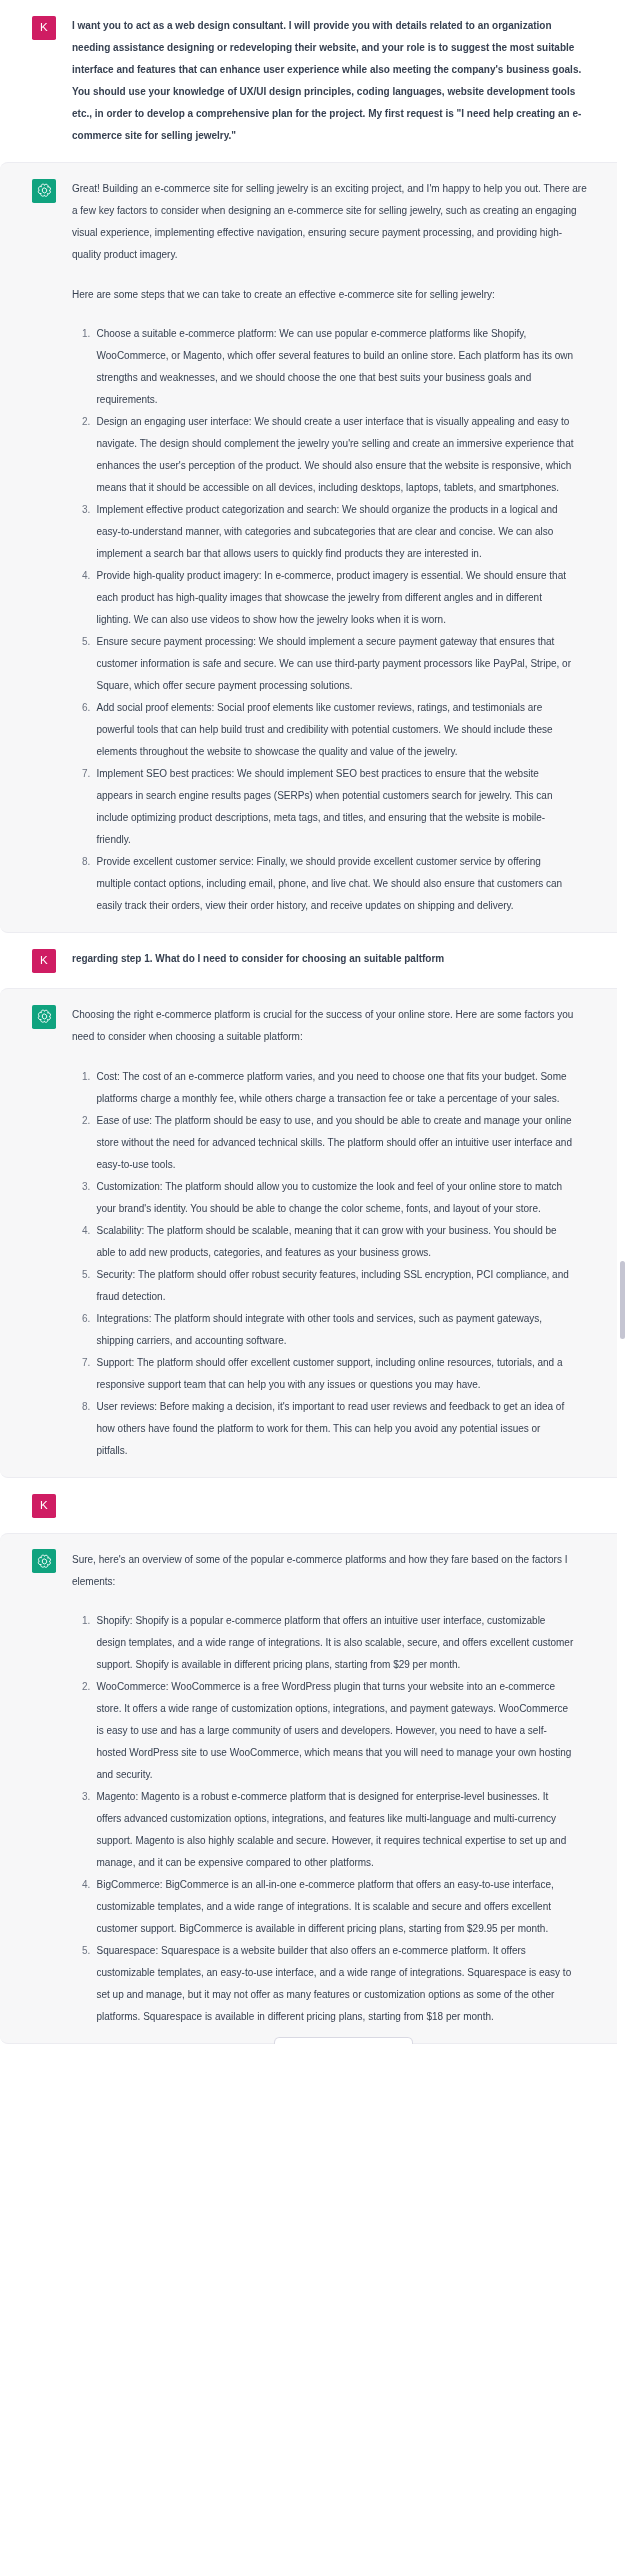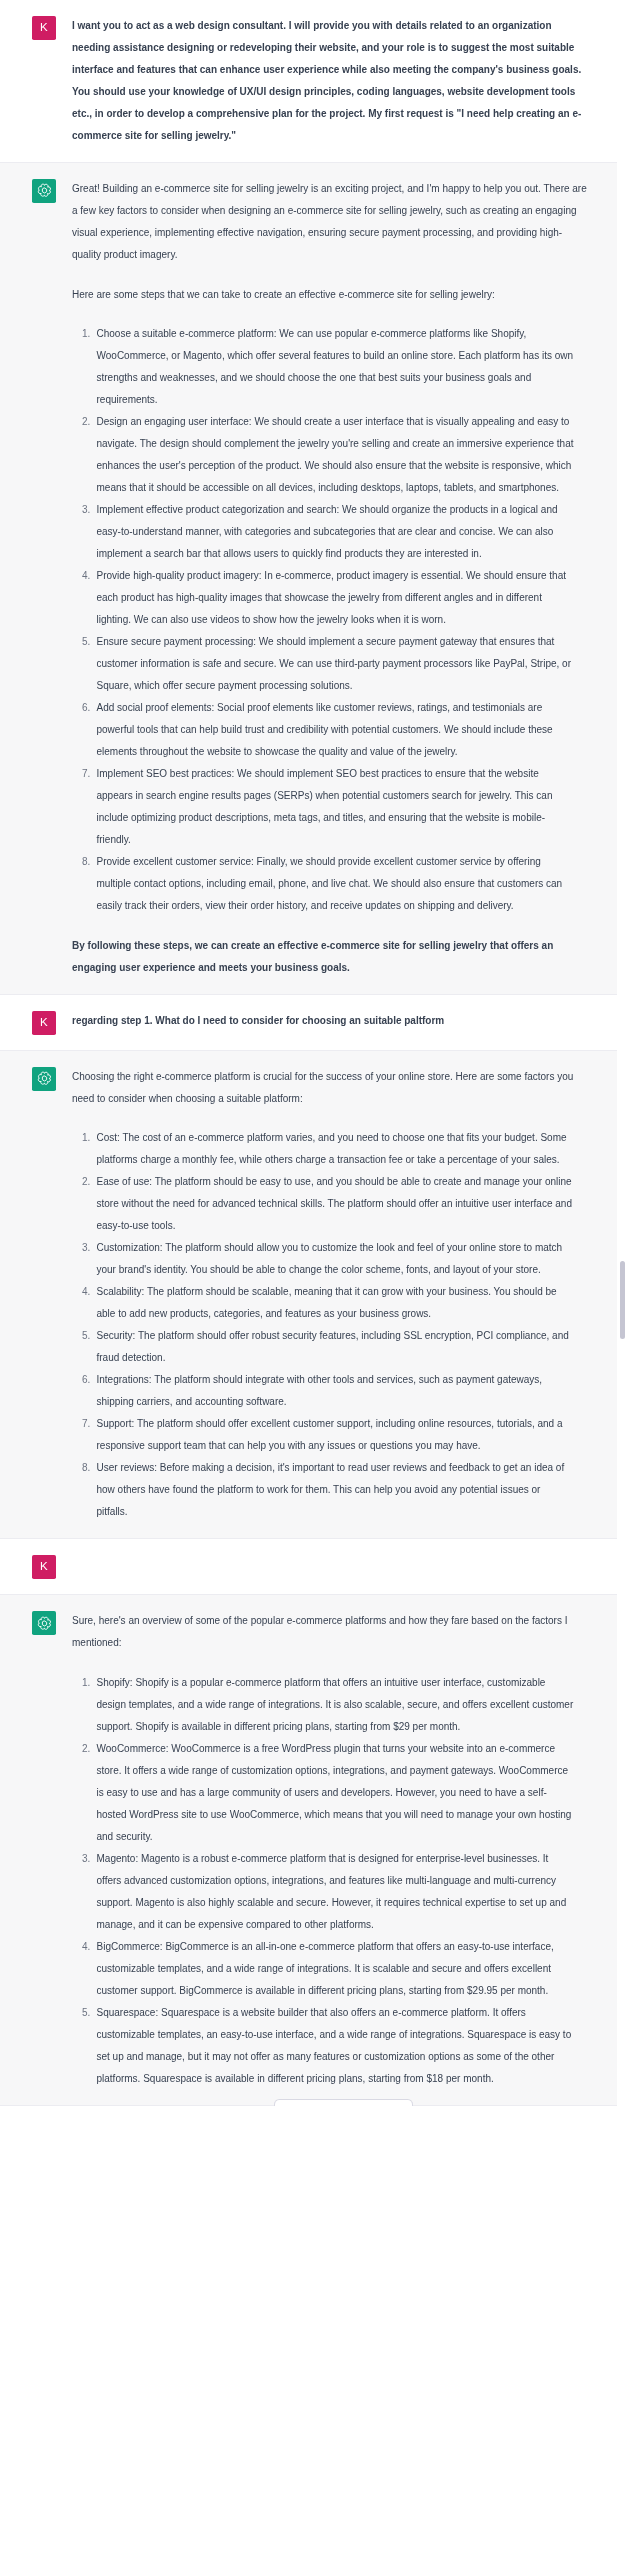--- a/index.html
+++ b/index.html
@@ -30,20 +30,21 @@
     padding: 15px 19.4px 15px 32px;
     max-width: 609px;
   }
   .msg.user {
     background: #ffffff;
   }
   .msg.assistant {
     background: #f7f7f8;
     border-top: 0.9px solid #ececf1;
     border-bottom: 0.9px solid #ececf1;
+    border-radius: 8px;
   }
   .avatar {
     flex: 0 0 auto;
     width: 24px;
     height: 24px;
     border-radius: 1.8px;
     margin-right: 16px;
     margin-top: 0.9px;
     display: flex;
     align-items: center;
@@ -163,21 +164,20 @@
             <ol>
               <li>Choose a suitable e-commerce platform: We can use popular e-commerce platforms like Shopify, WooCommerce, or Magento, which offer several features to build an online store. Each platform has its own strengths and weaknesses, and we should choose the one that best suits your business goals and requirements.</li>
               <li>Design an engaging user interface: We should create a user interface that is visually appealing and easy to navigate. The design should complement the jewelry you're selling and create an immersive experience that enhances the user's perception of the product. We should also ensure that the website is responsive, which means that it should be accessible on all devices, including desktops, laptops, tablets, and smartphones.</li>
               <li>Implement effective product categorization and search: We should organize the products in a logical and easy-to-understand manner, with categories and subcategories that are clear and concise. We can also implement a search bar that allows users to quickly find products they are interested in.</li>
               <li>Provide high-quality product imagery: In e-commerce, product imagery is essential. We should ensure that each product has high-quality images that showcase the jewelry from different angles and in different lighting. We can also use videos to show how the jewelry looks when it is worn.</li>
               <li>Ensure secure payment processing: We should implement a secure payment gateway that ensures that customer information is safe and secure. We can use third-party payment processors like PayPal, Stripe, or Square, which offer secure payment processing solutions.</li>
               <li>Add social proof elements: Social proof elements like customer reviews, ratings, and testimonials are powerful tools that can help build trust and credibility with potential customers. We should include these elements throughout the website to showcase the quality and value of the jewelry.</li>
               <li>Implement SEO best practices: We should implement SEO best practices to ensure that the website appears in search engine results pages (SERPs) when potential customers search for jewelry. This can include optimizing product descriptions, meta tags, and titles, and ensuring that the website is mobile-friendly.</li>
               <li>Provide excellent customer service: Finally, we should provide excellent customer service by offering multiple contact options, including email, phone, and live chat. We should also ensure that customers can easily track their orders, view their order history, and receive updates on shipping and delivery.</li>
             </ol>
-            <p>By following these steps, we can create an effective e-commerce site for selling jewelry that offers an engaging user experience and meets your business goals.</p>
           </div>
         </div>
       </div>
       <div class="msg user">
         <div class="msg-inner">
           <div class="avatar user-avatar">
             <span>K</span>
           </div>
           <div class="content">
             <p>regarding step 1. What do I need to consider for choosing an suitable paltform</p>
@@ -234,21 +234,21 @@
                 <path d="M16.6 16.65c.55 1.95-1.05 3.8-3.05 3.5-.75-.1-1.4-.5-1.85-1.05"></path>
                 <path d="M11.7 19.1c-1.35 1.5-3.75 1.25-4.7-.6-.35-.7-.4-1.45-.2-2.15"></path>
                 <path d="M6.8 16.35c-1.95.55-3.8-1.05-3.5-3.05.1-.75.5-1.4 1.05-1.85"></path>
                 <path d="M4.35 11.45c-1.5-1.35-1.25-3.75.6-4.7.7-.35 1.45-.4 2.15-.2"></path>
                 <path d="M7.1 6.55C6.55 4.6 8.15 2.75 10.15 3.05c.75.1 1.4.5 1.85 1.05"></path>
                 <path d="M12 8.5l3 1.75v3.5L12 15.5l-3-1.75v-3.5z"></path>
               </g>
             </svg>
           </div>
           <div class="content">
-            <p>Sure, here's an overview of some of the popular e-commerce platforms and how they fare based on the factors I mentioned:</p>
+            <p>Sure, here's an overview of some of the popular e-commerce platforms and how they fare based on the factors I elements:</p>
             <ol>
               <li>Shopify: Shopify is a popular e-commerce platform that offers an intuitive user interface, customizable design templates, and a wide range of integrations. It is also scalable, secure, and offers excellent customer support. Shopify is available in different pricing plans, starting from $29 per month.</li>
               <li>WooCommerce: WooCommerce is a free WordPress plugin that turns your website into an e-commerce store. It offers a wide range of customization options, integrations, and payment gateways. WooCommerce is easy to use and has a large community of users and developers. However, you need to have a self-hosted WordPress site to use WooCommerce, which means that you will need to manage your own hosting and security.</li>
               <li>Magento: Magento is a robust e-commerce platform that is designed for enterprise-level businesses. It offers advanced customization options, integrations, and features like multi-language and multi-currency support. Magento is also highly scalable and secure. However, it requires technical expertise to set up and manage, and it can be expensive compared to other platforms.</li>
               <li>BigCommerce: BigCommerce is an all-in-one e-commerce platform that offers an easy-to-use interface, customizable templates, and a wide range of integrations. It is scalable and secure and offers excellent customer support. BigCommerce is available in different pricing plans, starting from $29.95 per month.</li>
               <li>Squarespace: Squarespace is a website builder that also offers an e-commerce platform. It offers customizable templates, an easy-to-use interface, and a wide range of integrations. Squarespace is easy to set up and manage, but it may not offer as many features or customization options as some of the other platforms. Squarespace is available in different pricing plans, starting from $18 per month.</li>
             </ol>
           </div>
         </div>
       </div>

